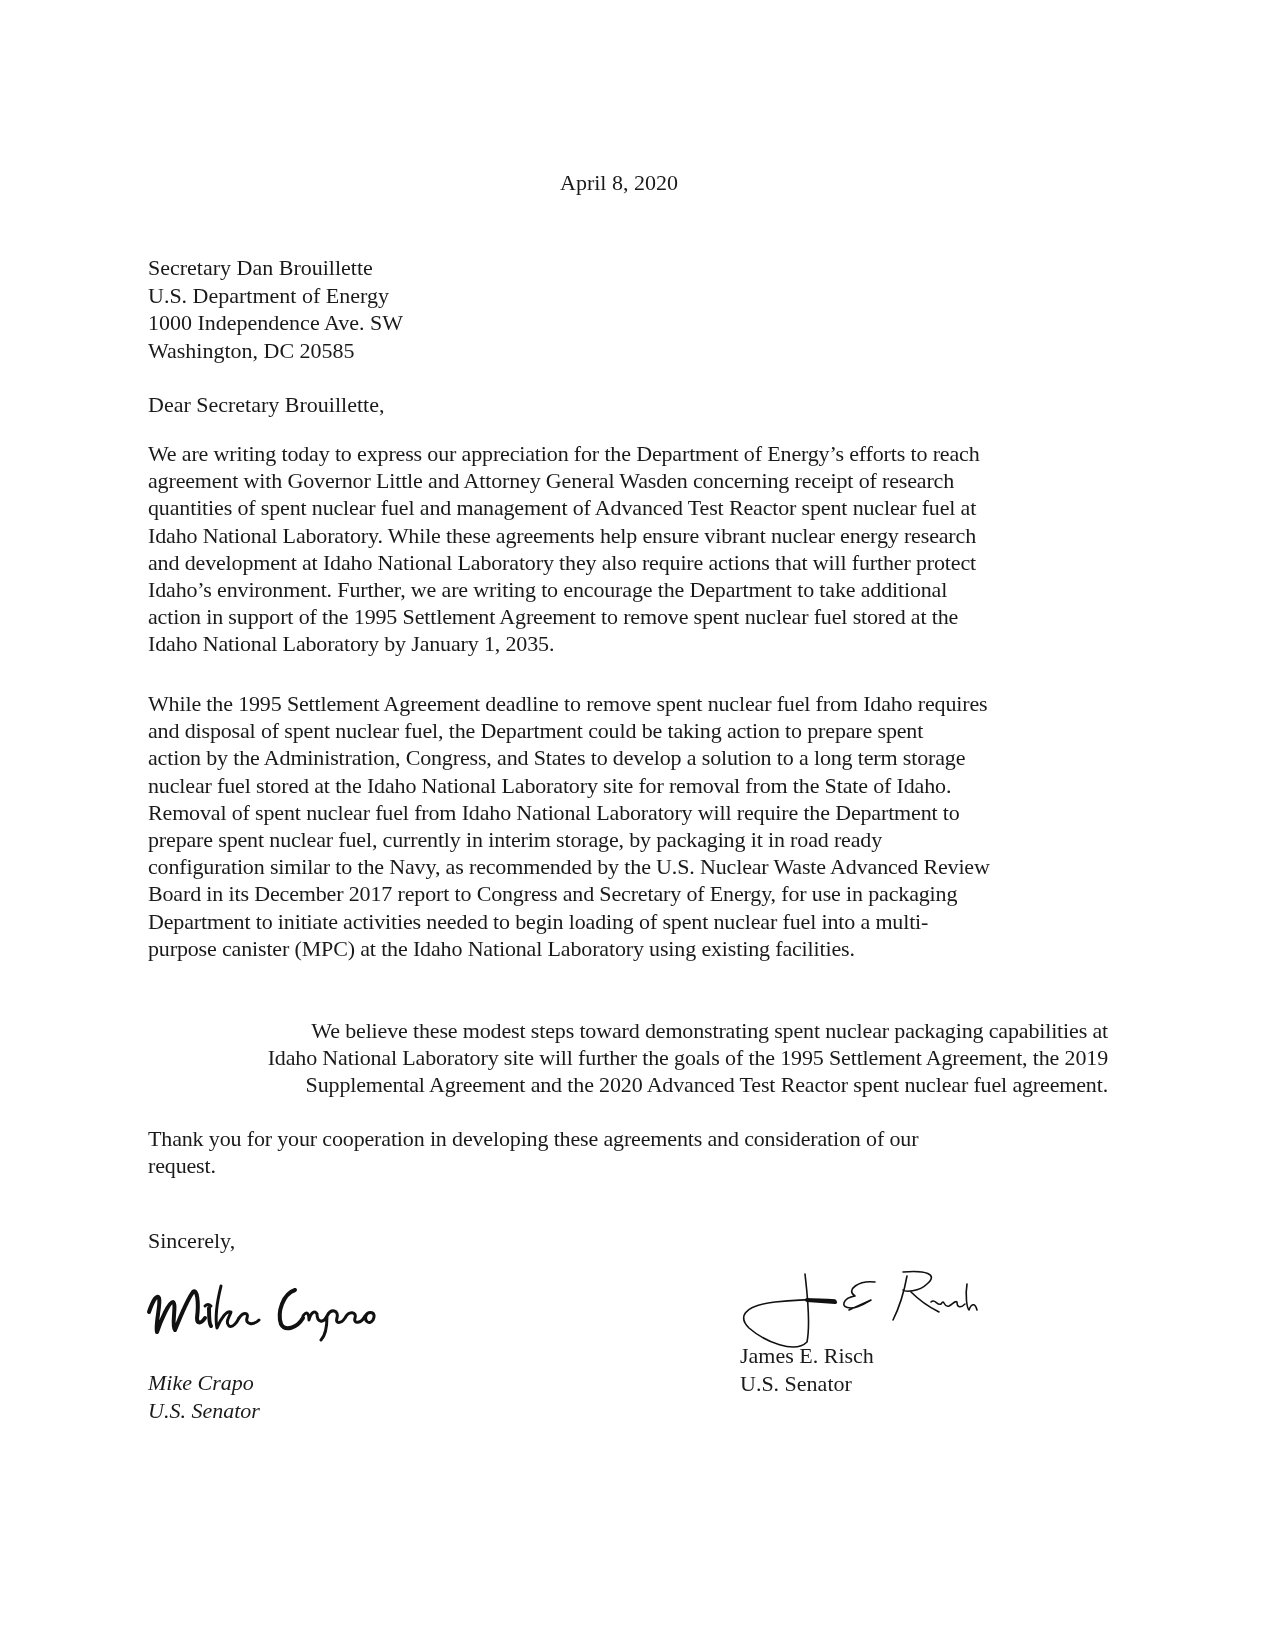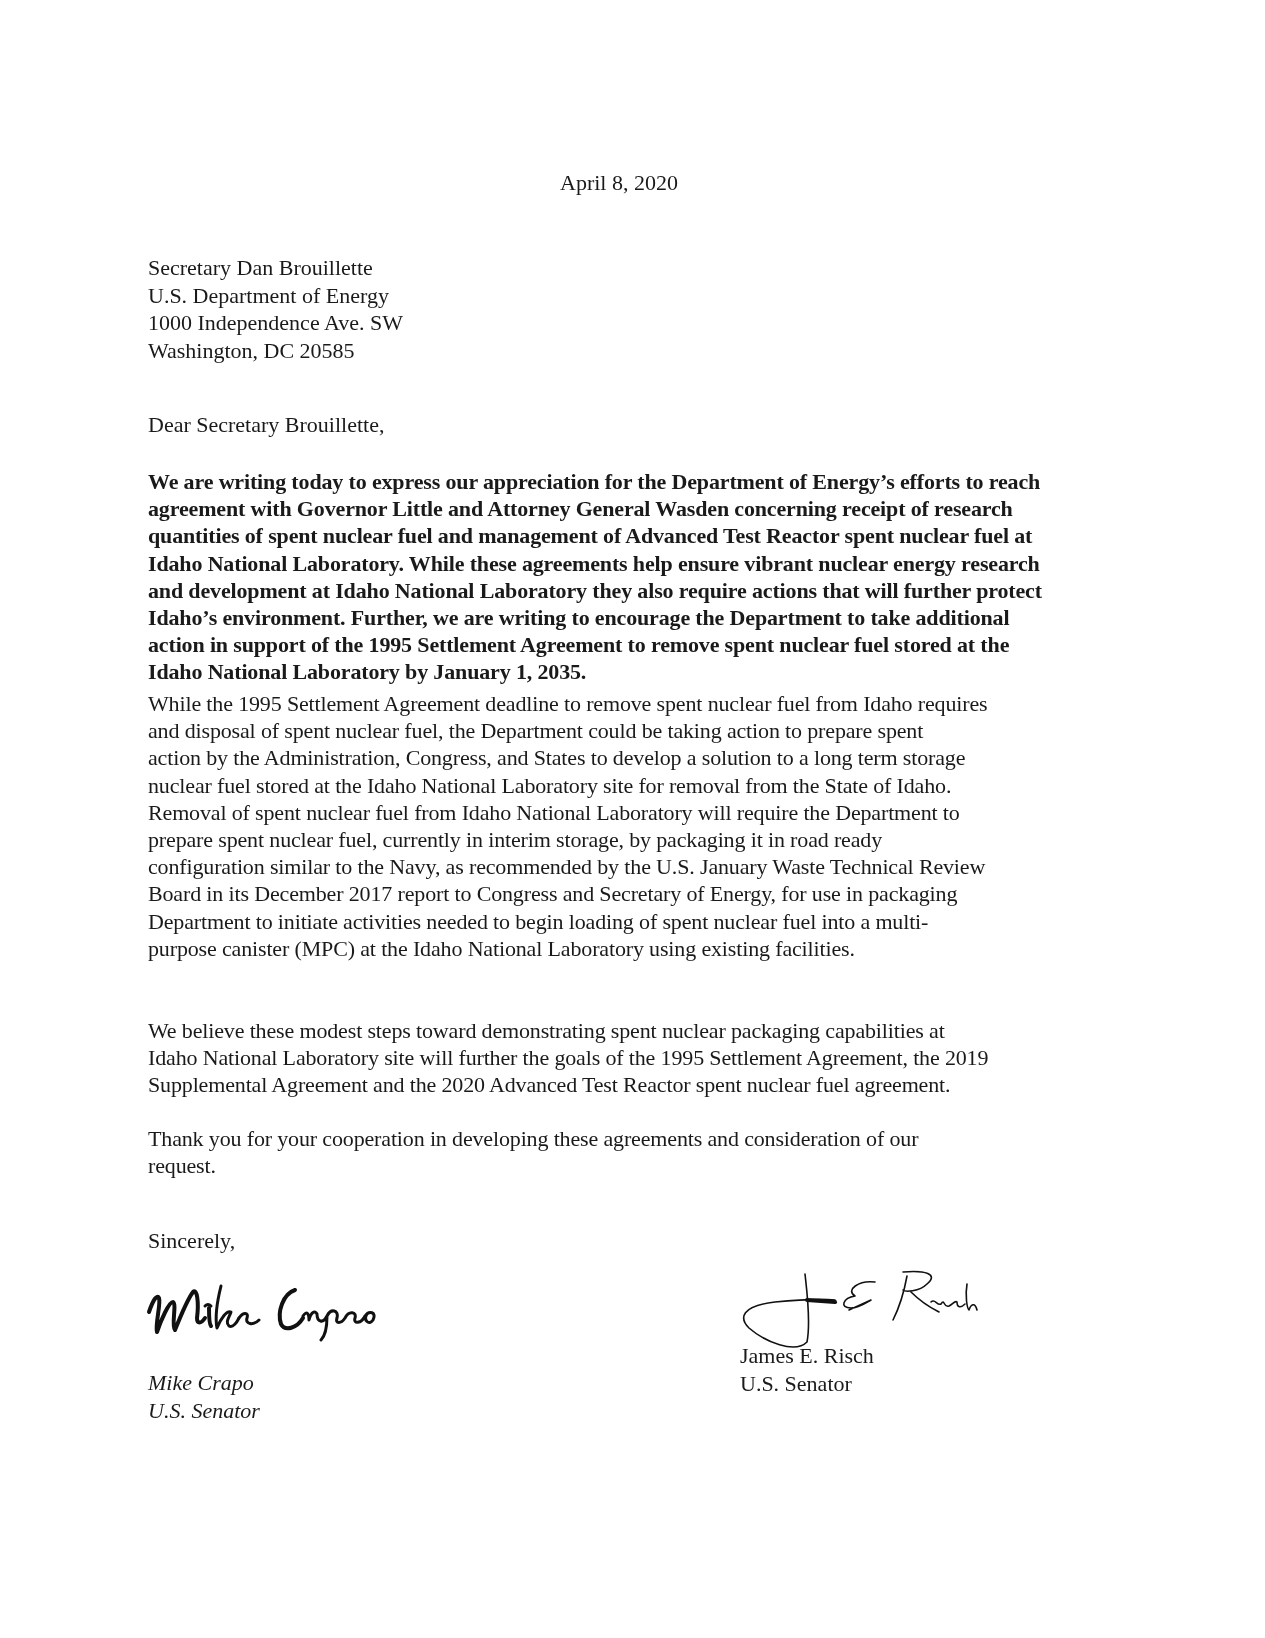--- a/index.html
+++ b/index.html
@@ -5,29 +5,29 @@
   html, body { margin: 0; padding: 0; background: #ffffff; }
   body {
     width: 1265px; height: 1638px; position: relative; overflow: hidden;
     font-family: "Liberation Serif", "DejaVu Serif", serif;
     color: #1a1a1a;
   }
   .page { position: absolute; left: 0; top: 0; width: 1265px; height: 1286px; }
   .date { position: absolute; left: 560px; top: 170px; font-size: 22px; }
   .address { position: absolute; left: 148px; top: 226px; font-size: 22px; line-height: 27.5px; margin-top: 28px; }
   .address div { white-space: nowrap; }
-  .salutation { position: absolute; left: 148px; top: 412px; font-size: 22px; }
+  .salutation { position: absolute; left: 148px; top: 392px; font-size: 22px; }
   .para {
     position: absolute; left: 148px; width: 960px; font-size: 22px; line-height: 27.2px;
     letter-spacing: -0.15px;
   }
   .para .ln { display: block; white-space: nowrap; }
-  #p1 { top: 468px; font-weight: bold; }
+  #p1 { top: 440px; }
   #p2 { top: 690px; }
-  #p3 { top: 1017px; }
+  #p3 { top: 1017px; text-align: right; }
   #p4 { top: 1125px; }
   .closing { position: absolute; left: 148px; top: 1228px; font-size: 22px; }
   .sig-block { position: absolute; font-size: 22px; line-height: 27.5px; }
   #sig1 { left: 148px; top: 1369px; font-style: italic; }
   #sig2 { left: 740px; top: 1342px; }
   .sig-img { position: absolute; }
   #sig1-img { left: 145px; top: 1272px; width: 250px; height: 70px; }
   #sig2-img { left: 735px; top: 1262px; width: 250px; height: 90px; }
   svg path { fill: none; stroke: #111; stroke-linecap: round; stroke-linejoin: round; }
 </style>
@@ -58,21 +58,21 @@
     <span class="ln">Idaho National Laboratory by January 1, 2035.</span>
   </div>
 
   <div class="para" id="p2">
     <span class="ln">While the 1995 Settlement Agreement deadline to remove spent nuclear fuel from Idaho requires</span>
     <span class="ln">and disposal of spent nuclear fuel, the Department could be taking action to prepare spent</span>
     <span class="ln">action by the Administration, Congress, and States to develop a solution to a long term storage</span>
     <span class="ln">nuclear fuel stored at the Idaho National Laboratory site for removal from the State of Idaho.</span>
     <span class="ln">Removal of spent nuclear fuel from Idaho National Laboratory will require the Department to</span>
     <span class="ln">prepare spent nuclear fuel, currently in interim storage, by packaging it in road ready</span>
-    <span class="ln">configuration similar to the Navy, as recommended by the U.S. January Waste Technical Review</span>
+    <span class="ln">configuration similar to the Navy, as recommended by the U.S. Nuclear Waste Advanced Review</span>
     <span class="ln">Board in its December 2017 report to Congress and Secretary of Energy, for use in packaging</span>
     <span class="ln">Department to initiate activities needed to begin loading of spent nuclear fuel into a multi-</span>
     <span class="ln">purpose canister (MPC) at the Idaho National Laboratory using existing facilities.</span>
   </div>
 
   <div class="para" id="p3">
     <span class="ln">We believe these modest steps toward demonstrating spent nuclear packaging capabilities at</span>
     <span class="ln">Idaho National Laboratory site will further the goals of the 1995 Settlement Agreement, the 2019</span>
     <span class="ln">Supplemental Agreement and the 2020 Advanced Test Reactor spent nuclear fuel agreement.</span>
   </div>

